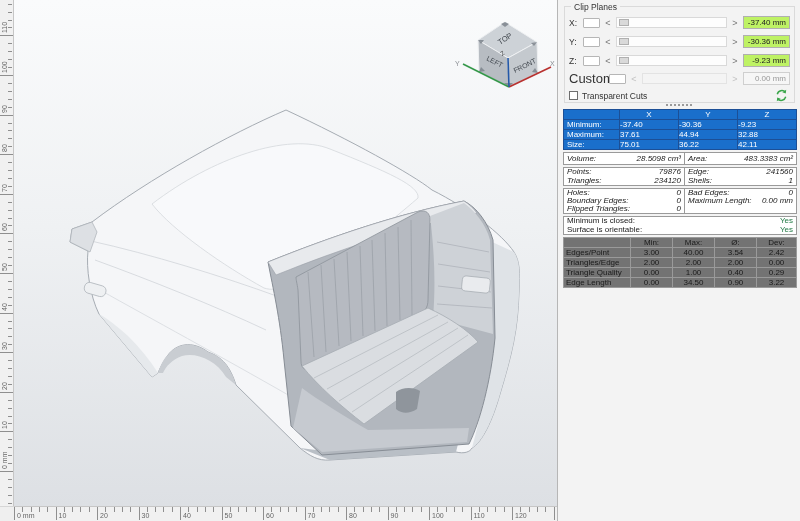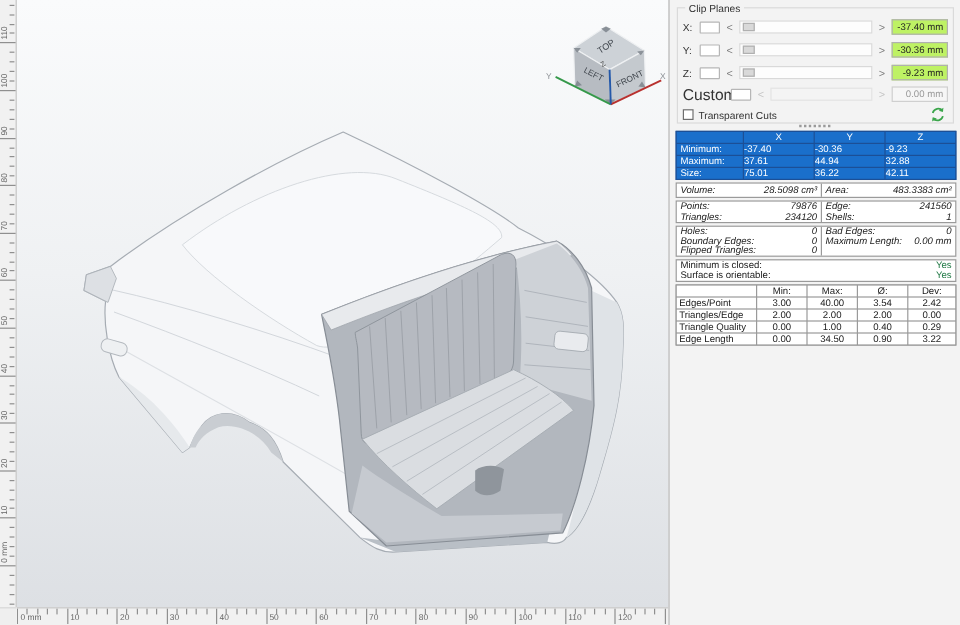--- a/index.html
+++ b/index.html
@@ -71,21 +71,21 @@
   .box .half.l{width:120px;}
   .box .half.r{width:112px;border-left:1px solid #9a9a9a;}
   .kv{display:flex;justify-content:space-between;padding:0 3px;line-height:11px;height:11px;}
   .kv.s{line-height:8.5px;height:8.5px;}
   .kv.t{line-height:8px;height:8px;}
   .kv .val.green{color:#227a46;}
   .box.single{flex-direction:column;}
 
   #quality-table{display:grid;grid-template-columns:66px 41px 41px 41px 1fr;grid-auto-rows:9px;
     gap:1px;background:#9a9a9a;border:1px solid #9a9a9a;}
-  #quality-table .cell{background:#ffffff;line-height:9px;overflow:hidden;}
+  #quality-table .cell{background:#737373;line-height:9px;overflow:hidden;}
   #quality-table .hc{text-align:center;}
   #quality-table .lc{padding-left:2px;}
   #quality-table .vc{text-align:center;}
 </style>
 </head>
 <body>
 
 <div id="viewport">
   <svg width="543" height="506" viewBox="14 0 543 506">
 

